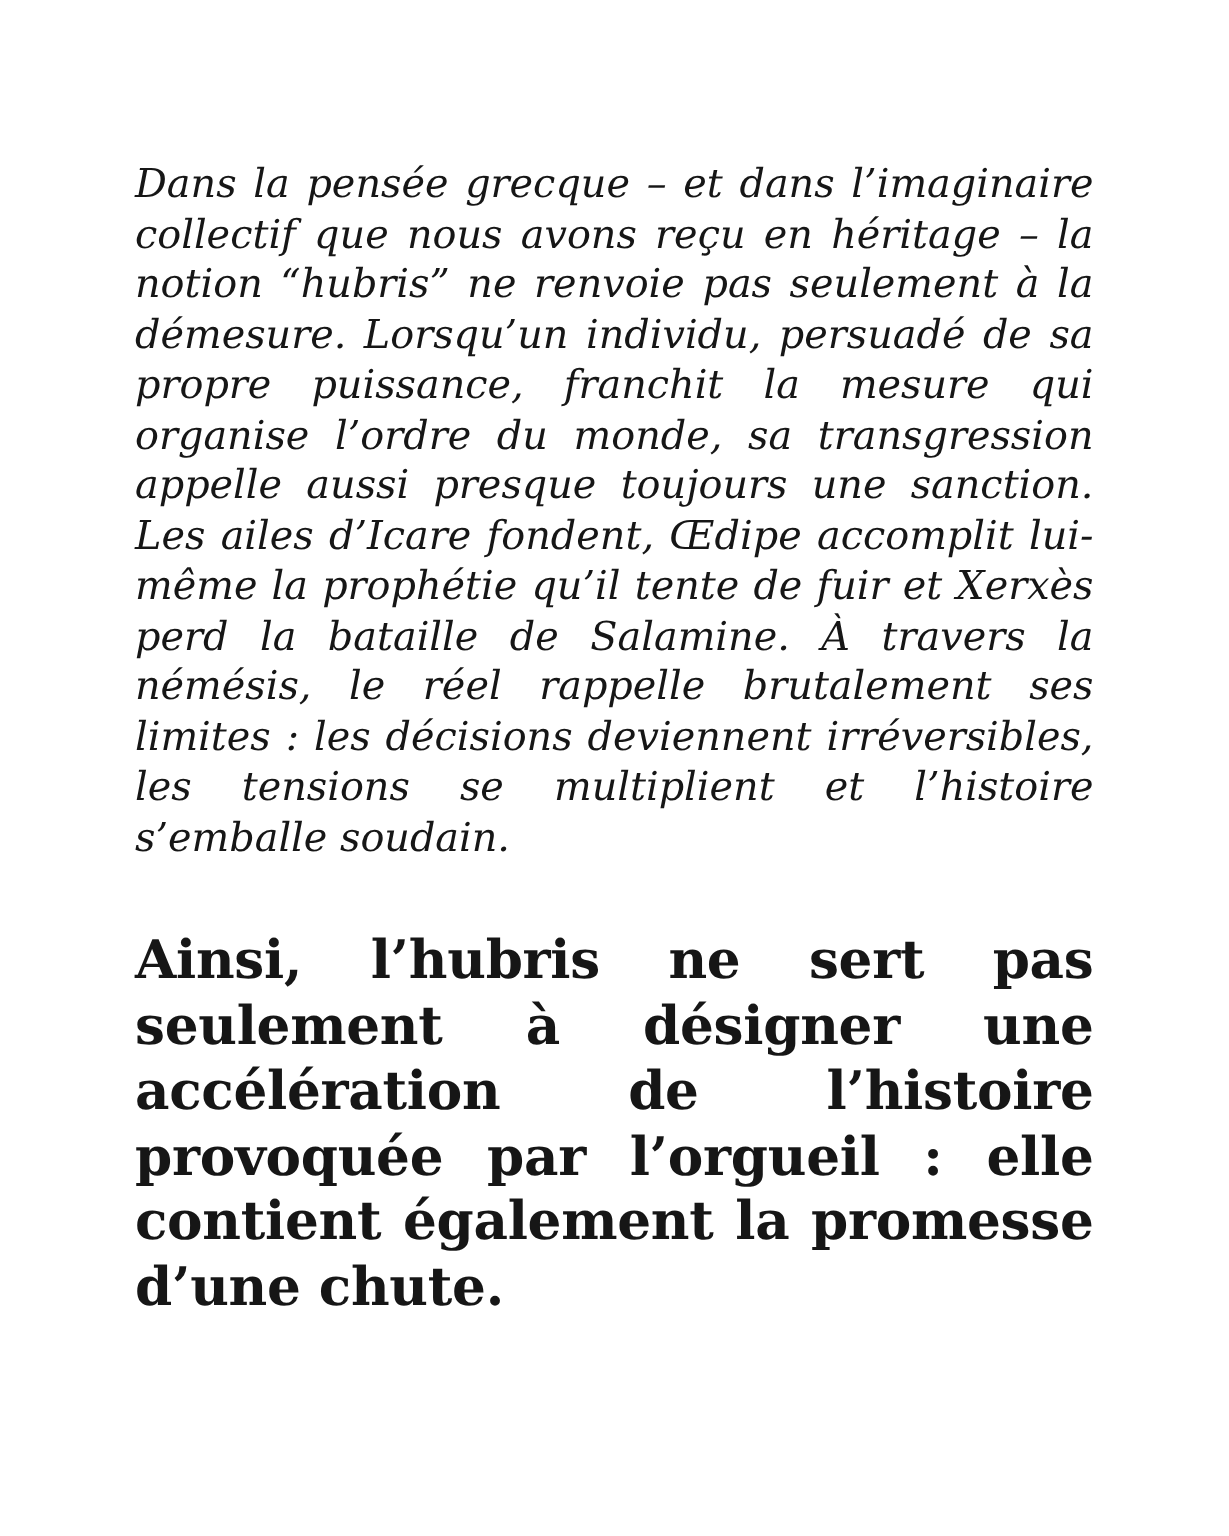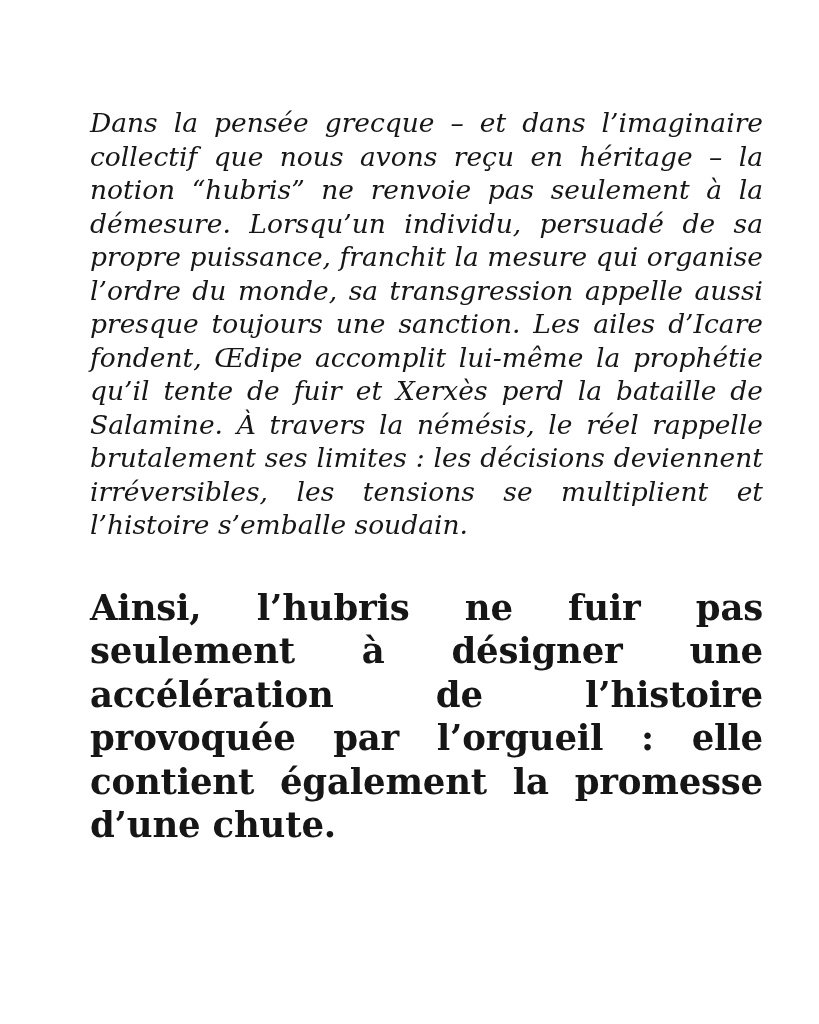--- a/index.html
+++ b/index.html
@@ -14,21 +14,21 @@
     height: 1024px;
     margin: 0 auto;
     background: #ffffff;
     overflow: hidden;
     box-sizing: border-box;
     font-family: "DejaVu Serif", "Liberation Serif", serif;
     color: #161616;
   }
   .content {
     box-sizing: border-box;
-    padding: 106px 56px 0 90px;
+    padding: 106px 90px 0 90px;
   }
   .intro {
     margin: 0 0 44px 0;
     font-style: italic;
     font-weight: 400;
     font-size: 26.5px;
     line-height: 33.5px;
     text-align: justify;
     letter-spacing: 0;
   }
@@ -41,15 +41,15 @@
     text-align: justify;
     letter-spacing: -0.2px;
   }
 </style>
 </head>
 <body>
 
 <div class="page">
   <article class="content">
     <p class="intro">Dans la pensée grecque – et dans l’imaginaire collectif que nous avons reçu en héritage – la notion “hubris” ne renvoie pas seulement à la démesure. Lorsqu’un individu, persuadé de sa propre puissance, franchit la mesure qui organise l’ordre du monde, sa transgression appelle aussi presque toujours une sanction. Les ailes d’Icare fondent, Œdipe accomplit lui-même la prophétie qu’il tente de fuir et Xerxès perd la bataille de Salamine. À travers la némésis, le réel rappelle brutalement ses limites : les décisions deviennent irréversibles, les tensions se multiplient et l’histoire s’emballe soudain.</p>
-    <p class="emphasis">Ainsi, l’hubris ne fuir pas seulement à désigner une accélération de l’histoire provoquée par l’orgueil : elle contient également la promesse d’une chute.</p>
+    <p class="emphasis">Ainsi, l’hubris ne sert pas seulement à désigner une accélération de l’histoire provoquée par l’orgueil : elle contient également la promesse d’une chute.</p>
   </article>
 </div>
 
 </body></html>

